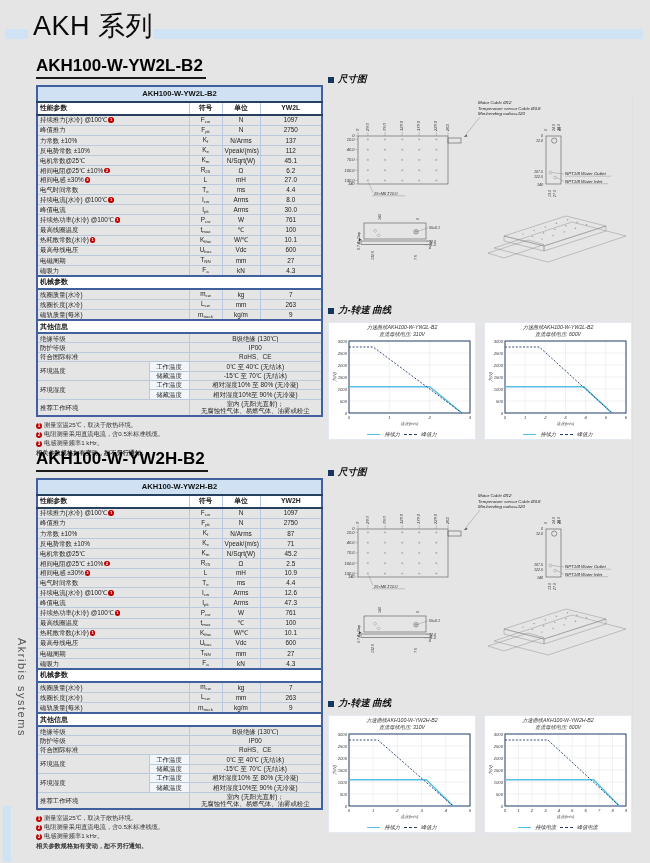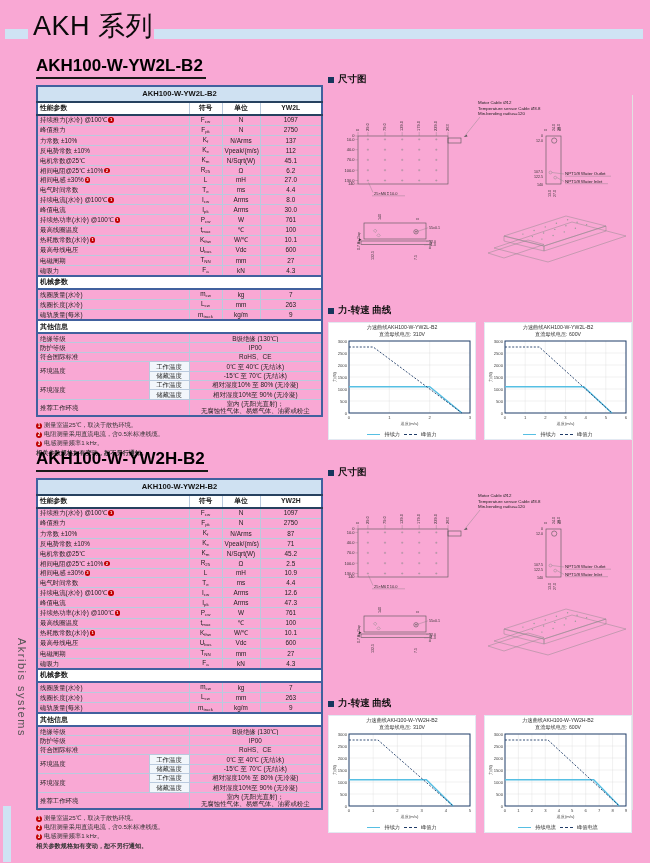--- a/index.html
+++ b/index.html
@@ -1,16 +1,16 @@
 <!DOCTYPE html>
 <html><head>
 <meta charset="utf-8">
 <style>
   html,body{margin:0;padding:0;background:#fff;}
-  .page{position:relative;width:650px;height:863px;background:#f9a8d4;overflow:hidden;
+  .page{position:relative;width:650px;height:863px;background:#e5e5e5;overflow:hidden;
         font-family:"Liberation Sans",sans-serif;color:#222;}
   
   .series-head{position:absolute;left:0;top:6px;width:650px;height:42px;}
   .hbar{position:absolute;background:#cfe3f4;height:10px;top:23px;}
   .hbar-l{left:5px;width:23px;}
   .hbar-r{left:154px;right:7px;}
   .series-title{position:absolute;left:33px;top:2px;margin:0;font-size:27px;font-weight:400;
                 color:#0a0a0a;letter-spacing:.5px;}
   
   .side-text{position:absolute;left:16px;top:638px;writing-mode:vertical-rl;font-size:11px;
@@ -18,21 +18,21 @@
   .side-line{position:absolute;left:37px;top:585px;width:1px;height:226px;background:#c7c7c7;}
   .corner-bar{position:absolute;left:3px;top:806px;width:8px;height:56px;background:#cfe3f4;}
   .edge-line{position:absolute;left:632px;top:95px;width:1px;height:715px;background:#e0e0e0;}
   
   .product{position:absolute;left:36px;width:598px;}
   #s0{top:56px;} #s1{top:449px;}
   .model-head{font-size:17px;font-weight:bold;color:#000;margin:0 0 6px 0;display:inline-block;
               border-bottom:2px solid #1a1a1a;padding:0 3px 1px 0;}
   .cols{display:flex;gap:4px;align-items:flex-start;}
   .leftcol{width:288px;flex:none;}
-  .rightcol{width:302px;flex:none;margin-top:-12px;}
+  .rightcol{width:302px;flex:none;margin-top:-12px;font-style:italic;}
   
   table.spec{border-collapse:collapse;width:285px;font-size:6.4px;color:#222;
              border:2px solid #41619e;table-layout:fixed;}
   table.spec td,table.spec th{border:1px solid #b9cade;padding:.5px 2px;line-height:1.15;
              overflow:hidden;white-space:nowrap;}
   tr.titlerow th{background:#cfe1f2;font-size:7.6px;font-weight:bold;text-align:center;
              padding:2.5px 2px;border:1px solid #41619e;color:#111;}
   tr.colhead th{background:#fff;font-size:6.8px;font-weight:bold;text-align:center;
              border-top:2px solid #26415f;border-bottom:2px solid #26415f;padding:1.5px 2px;}
   tr.colhead th.tl{text-align:left;}

